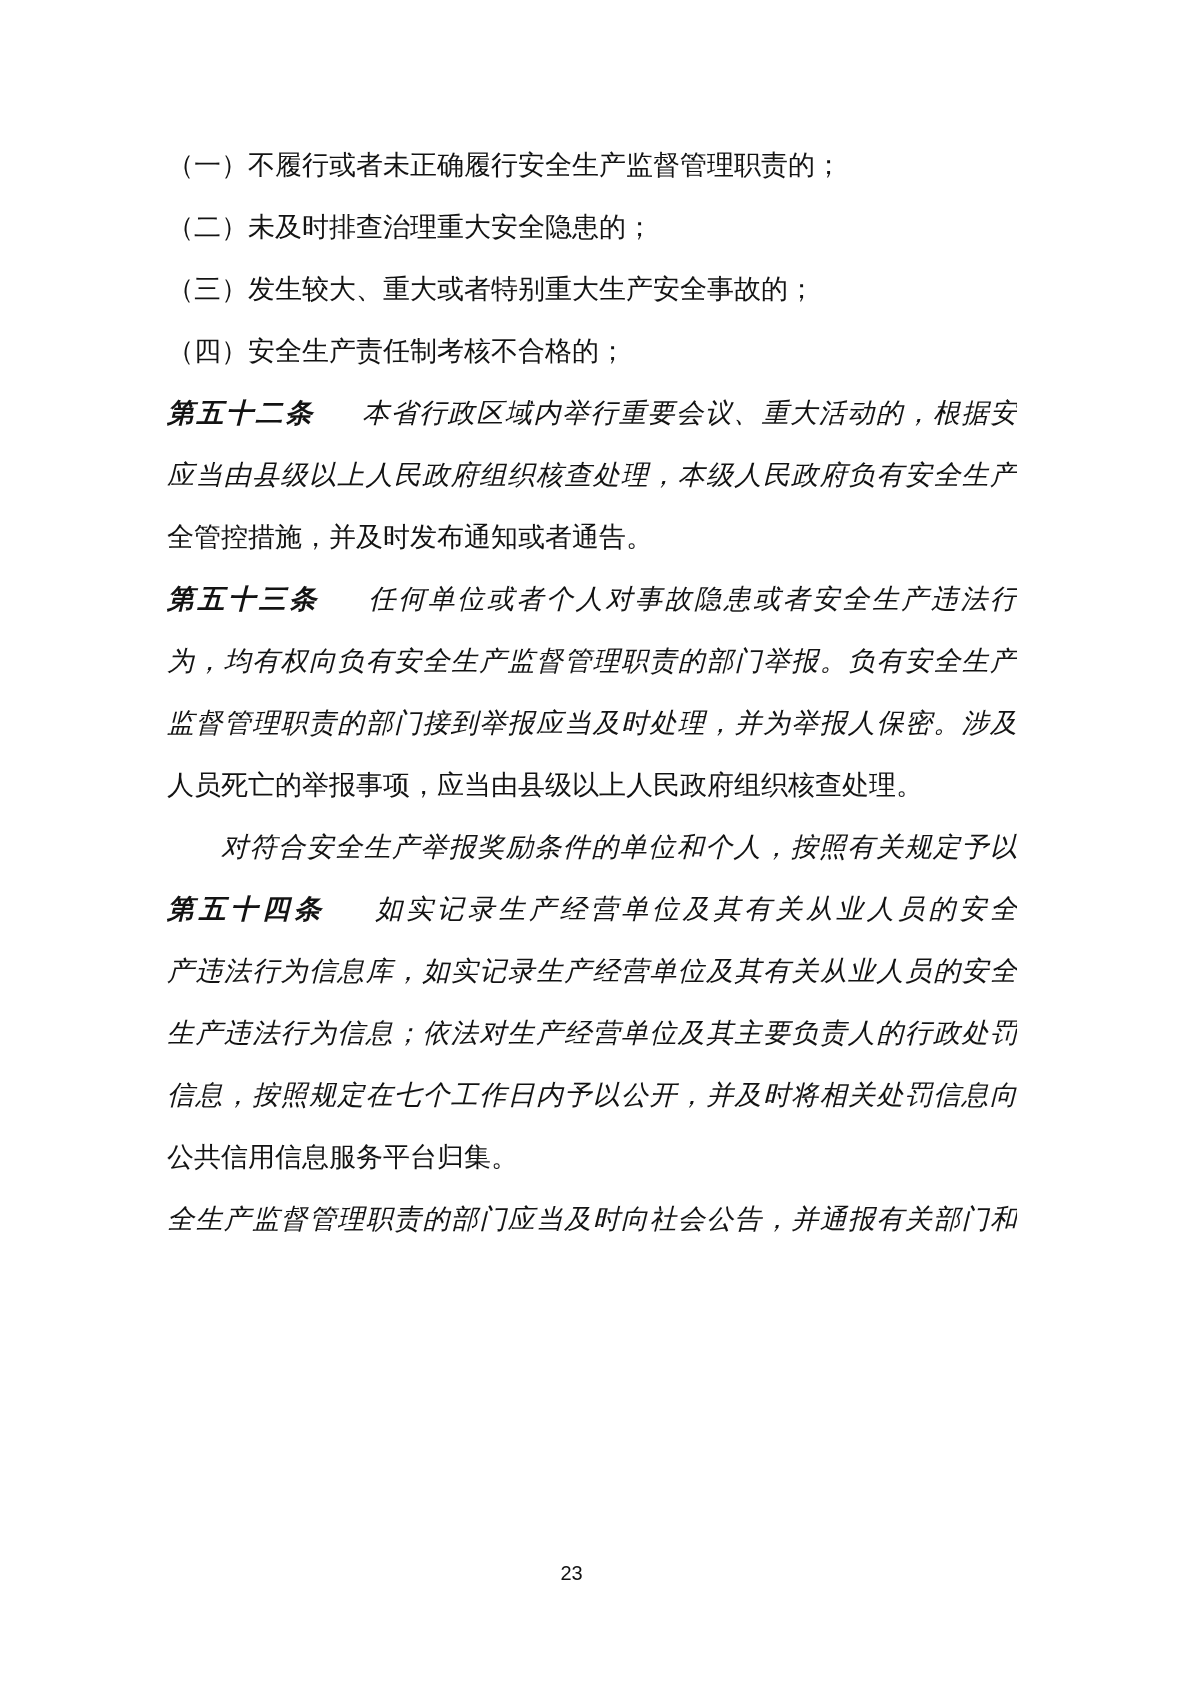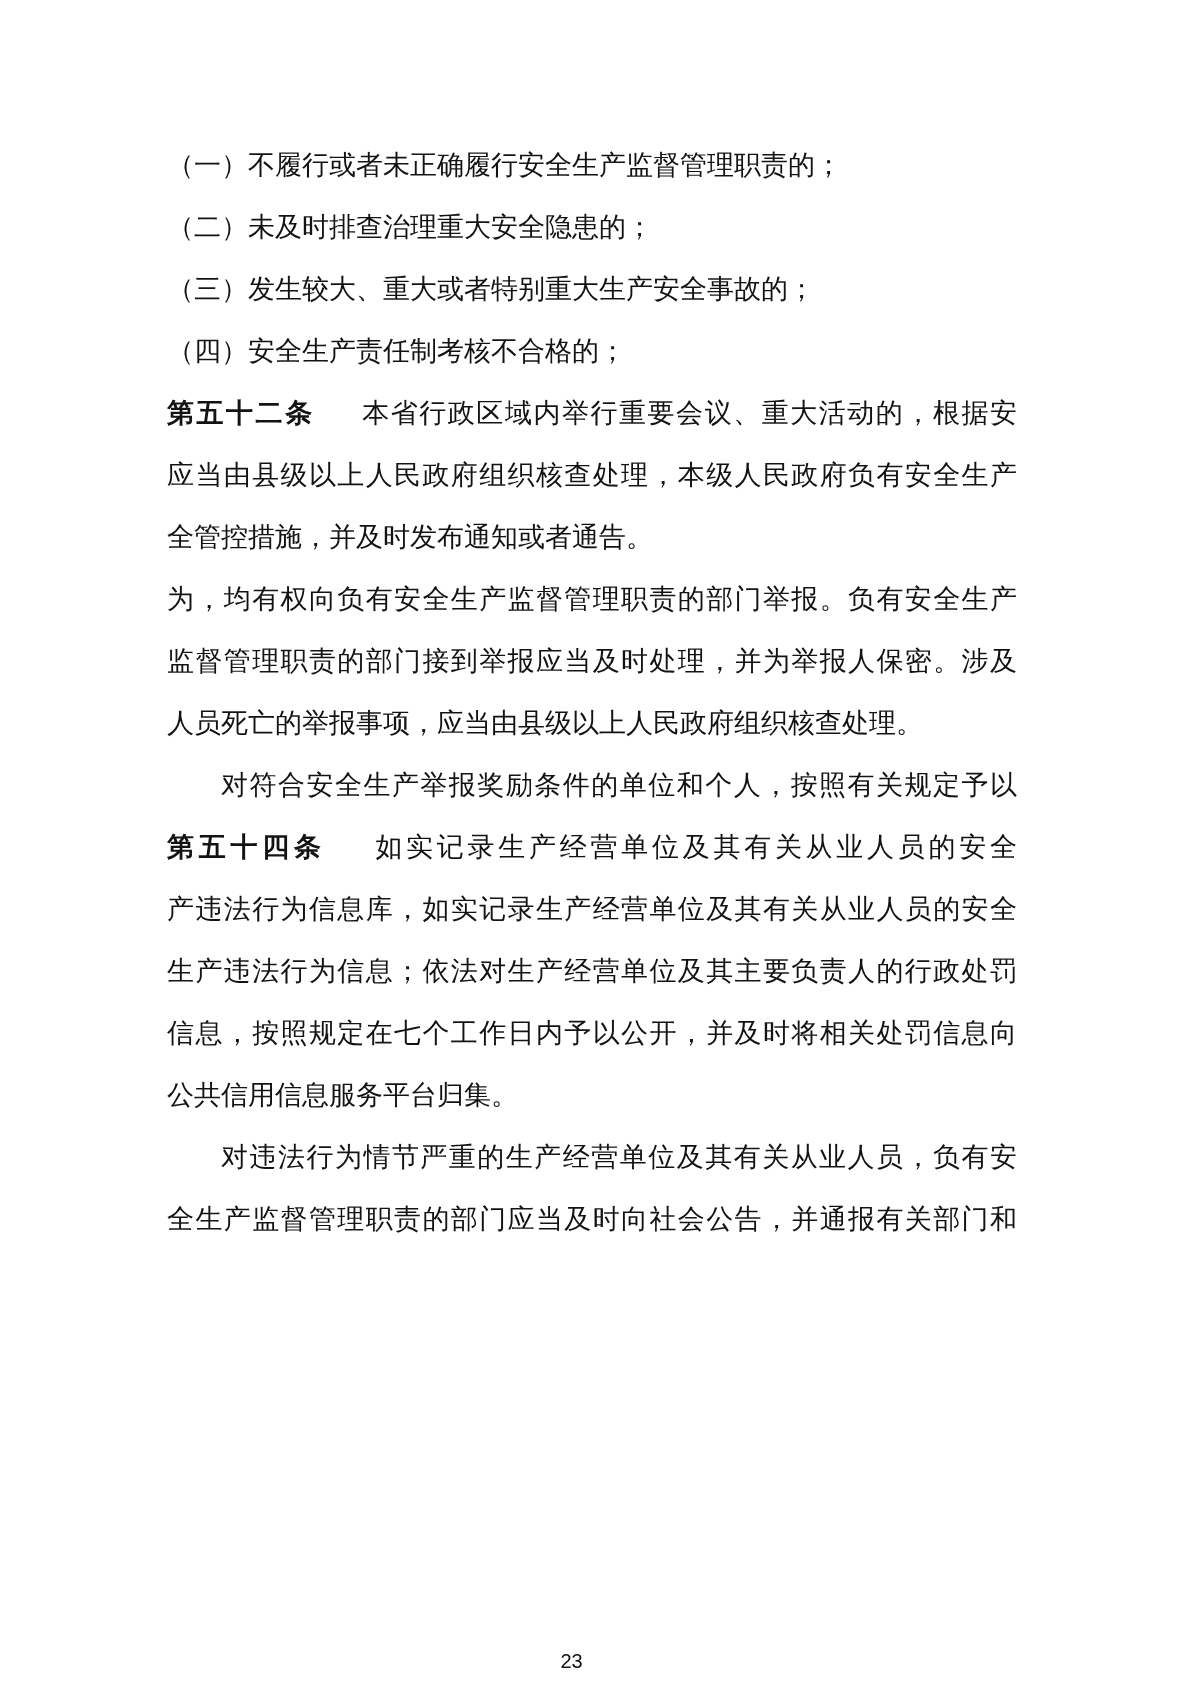--- a/index.html
+++ b/index.html
@@ -26,36 +26,37 @@
     font-size: 27px;
     line-height: 62px;
     height: 62px;
     text-align: left;
     white-space: normal;
     overflow: hidden;
   }
   .text-line.justify {
     text-align: justify;
     text-align-last: justify;
+    font-style: italic;
   }
   .text-line.indent {
     text-indent: 54px;
   }
   .article-num {
     font-weight: 700;
     letter-spacing: 1px;
   }
   .num-gap {
     display: inline-block;
     width: 46px;
     height: 1px;
   }
   .page-number {
     position: absolute;
-    top: 1646px;
+    top: 1558px;
     left: 0;
     width: 100%;
     text-align: center;
     font-family: "Liberation Sans", sans-serif;
     font-size: 20px;
     line-height: 30px;
     color: #111111;
   }
 </style>
 </head>
@@ -63,26 +64,26 @@
 
 <div class="page">
   <div class="doc-body">
       <div class="text-line"><span>（一）不履行或者未正确履行安全生产监督管理职责的；</span></div>
       <div class="text-line"><span>（二）未及时排查治理重大安全隐患的；</span></div>
       <div class="text-line"><span>（三）发生较大、重大或者特别重大生产安全事故的；</span></div>
       <div class="text-line"><span>（四）安全生产责任制考核不合格的；</span></div>
       <div class="text-line justify"><span class="article-num">第五十二条</span><span class="num-gap"></span><span>本省行政区域内举行重要会议、重大活动的，根据安</span></div>
       <div class="text-line justify"><span>应当由县级以上人民政府组织核查处理，本级人民政府负有安全生产</span></div>
       <div class="text-line"><span>全管控措施，并及时发布通知或者通告。</span></div>
+      <div class="text-line justify"><span class="article-num">第五十三条</span><span class="num-gap"></span><span>任何单位或者个人对事故隐患或者安全生产违法行</span></div>
       <div class="text-line justify"><span>为，均有权向负有安全生产监督管理职责的部门举报。负有安全生产</span></div>
       <div class="text-line justify"><span>监督管理职责的部门接到举报应当及时处理，并为举报人保密。涉及</span></div>
       <div class="text-line"><span>人员死亡的举报事项，应当由县级以上人民政府组织核查处理。</span></div>
       <div class="text-line justify indent"><span>对符合安全生产举报奖励条件的单位和个人，按照有关规定予以</span></div>
       <div class="text-line justify"><span class="article-num">第五十四条</span><span class="num-gap"></span><span>如实记录生产经营单位及其有关从业人员的安全</span></div>
       <div class="text-line justify"><span>产违法行为信息库，如实记录生产经营单位及其有关从业人员的安全</span></div>
       <div class="text-line justify"><span>生产违法行为信息；依法对生产经营单位及其主要负责人的行政处罚</span></div>
       <div class="text-line justify"><span>信息，按照规定在七个工作日内予以公开，并及时将相关处罚信息向</span></div>
       <div class="text-line"><span>公共信用信息服务平台归集。</span></div>
-      <div class="text-line justify indent"><span>对违法行为情节严重的生产经营单位及其有关从业人员，负有安</span></div>
       <div class="text-line justify"><span>全生产监督管理职责的部门应当及时向社会公告，并通报有关部门和</span></div>
     </div>
   <div class="page-number">23</div>
 </div>
 
 </body></html>

